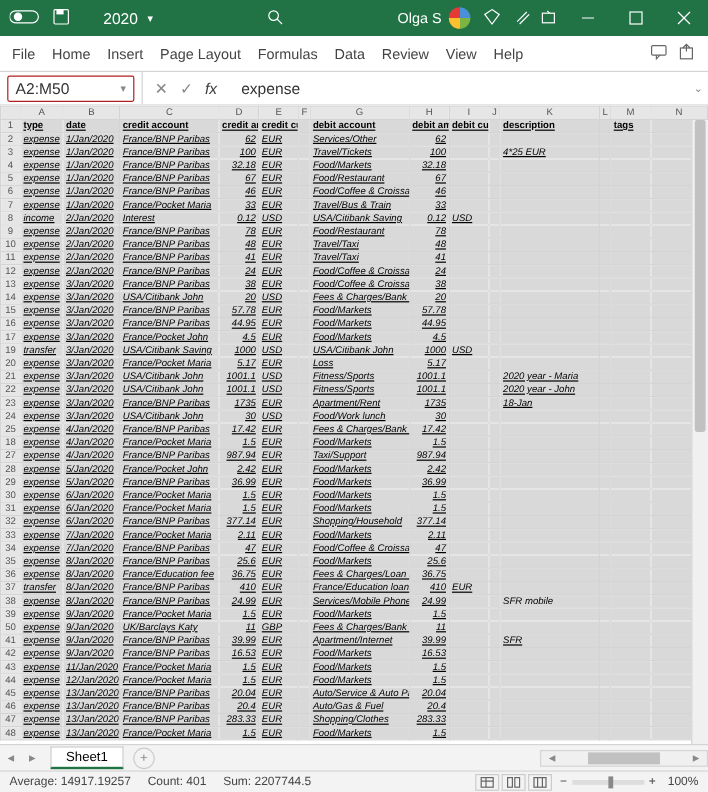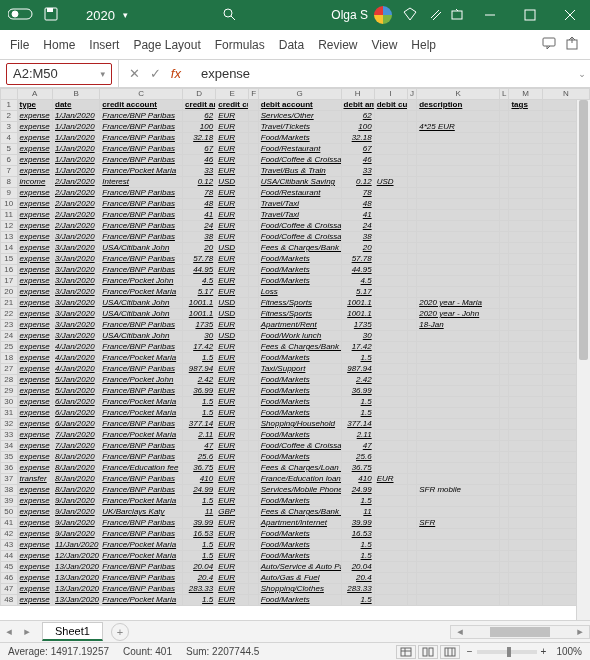--- a/index.html
+++ b/index.html
@@ -11,21 +11,21 @@
   .titlebar .right { display: flex; align-items: center; }
   .titlebar .winbtn { width: 40px; height: 30px; display: flex; align-items: center; justify-content: center; }
   .titlebar svg { stroke: #fff; fill: none; }
   .ribbon-tabs { background: #fff; height: 30px; display: flex; align-items: center; padding: 0 10px; gap: 14px; font-size: 12px; border-bottom: 1px solid #d4d4d4; }
   .ribbon-tabs .tab { color: #444; cursor: pointer; }
   .ribbon-tabs .right-icons { margin-left: auto; display: flex; gap: 10px; color: #666; }
   .formula-bar { height: 28px; display: flex; align-items: center; border-bottom: 1px solid #d4d4d4; background: #fff; }
   .name-box { width: 106px; height: 22px; margin: 0 6px; border: 1.5px solid #b02020; border-radius: 2px; display: flex; align-items: center; padding: 0 6px; font-size: 13px; color: #333; }
   .name-box .dd { margin-left: auto; color: #888; font-size: 9px; }
   .fx-group { display: flex; align-items: center; gap: 10px; padding: 0 10px; border-left: 1px solid #d4d4d4; height: 100%; color: #888; font-size: 13px; }
-  .fx-group .fx { font-style: italic; color: #c2410c; }
+  .fx-group .fx { font-style: italic; color: #404040; }
   .formula-input { flex: 1; height: 100%; display: flex; align-items: center; padding: 0 10px; font-size: 13px; color: #333; }
   .formula-dd { width: 16px; color: #888; font-size: 9px; text-align: center; }
   .sheet-area { position: relative; height: 532px; overflow: hidden; background: #fff; }
   .grid { position: absolute; inset: 0; }
   table { border-collapse: collapse; table-layout: fixed; font-size: 8px; width: 100%; }
   th, td { border: 1px solid #d4d4d4; padding: 0 2px; white-space: nowrap; overflow: hidden; text-overflow: clip; height: 10px; line-height: 10px; }
   th { background: #e6e6e6; font-weight: normal; color: #555; text-align: center; position: sticky; }
   th.corner { width: 14px; background: #e6e6e6; }
   th.rowhdr { width: 14px; text-align: center; background: #e6e6e6; color: #555; }
   td.sel { background: #d9d9d9; }
@@ -448,20 +448,37 @@
             <td class="sel txt col-G" style="text-decoration:underline;font-style:italic">Food/Markets</td>
             <td class="sel num col-H" style="text-decoration:underline;font-style:italic">4.5</td>
             <td class="sel txt col-I" style="text-decoration:underline;font-style:italic"></td>
             <td class="sel txt col-J" style="text-decoration:underline;font-style:italic"></td>
             <td class="sel txt col-K" style="text-decoration:underline;font-style:italic"></td>
             <td class="sel txt col-L" style="text-decoration:underline;font-style:italic"></td>
             <td class="sel txt col-M" style="text-decoration:underline;font-style:italic"></td>
             <td class="sel txt col-N" style="text-decoration:underline;font-style:italic"></td>
           </tr>
           <tr>
+            <th class="rowhdr">19</th>
+            <td class="sel txt col-A" style="text-decoration:underline;font-style:italic">transfer</td>
+            <td class="sel txt col-B" style="text-decoration:underline;font-style:italic">3/Jan/2020</td>
+            <td class="sel txt col-C" style="text-decoration:underline;font-style:italic">USA/Citibank Saving</td>
+            <td class="sel num col-D" style="text-decoration:underline;font-style:italic">1000</td>
+            <td class="sel txt col-E" style="text-decoration:underline;font-style:italic">USD</td>
+            <td class="sel txt col-F" style="text-decoration:underline;font-style:italic"></td>
+            <td class="sel txt col-G" style="text-decoration:underline;font-style:italic">USA/Citibank John</td>
+            <td class="sel num col-H" style="text-decoration:underline;font-style:italic">1000</td>
+            <td class="sel txt col-I" style="text-decoration:underline;font-style:italic">USD</td>
+            <td class="sel txt col-J" style="text-decoration:underline;font-style:italic"></td>
+            <td class="sel txt col-K" style="text-decoration:underline;font-style:italic"></td>
+            <td class="sel txt col-L" style="text-decoration:underline;font-style:italic"></td>
+            <td class="sel txt col-M" style="text-decoration:underline;font-style:italic"></td>
+            <td class="sel txt col-N" style="text-decoration:underline;font-style:italic"></td>
+          </tr>
+          <tr>
             <th class="rowhdr">20</th>
             <td class="sel txt col-A" style="text-decoration:underline;font-style:italic">expense</td>
             <td class="sel txt col-B" style="text-decoration:underline;font-style:italic">3/Jan/2020</td>
             <td class="sel txt col-C" style="text-decoration:underline;font-style:italic">France/Pocket Maria</td>
             <td class="sel num col-D" style="text-decoration:underline;font-style:italic">5.17</td>
             <td class="sel txt col-E" style="text-decoration:underline;font-style:italic">EUR</td>
             <td class="sel txt col-F" style="text-decoration:underline;font-style:italic"></td>
             <td class="sel txt col-G" style="text-decoration:underline;font-style:italic">Loss</td>
             <td class="sel num col-H" style="text-decoration:underline;font-style:italic">5.17</td>
             <td class="sel txt col-I" style="text-decoration:underline;font-style:italic"></td>

